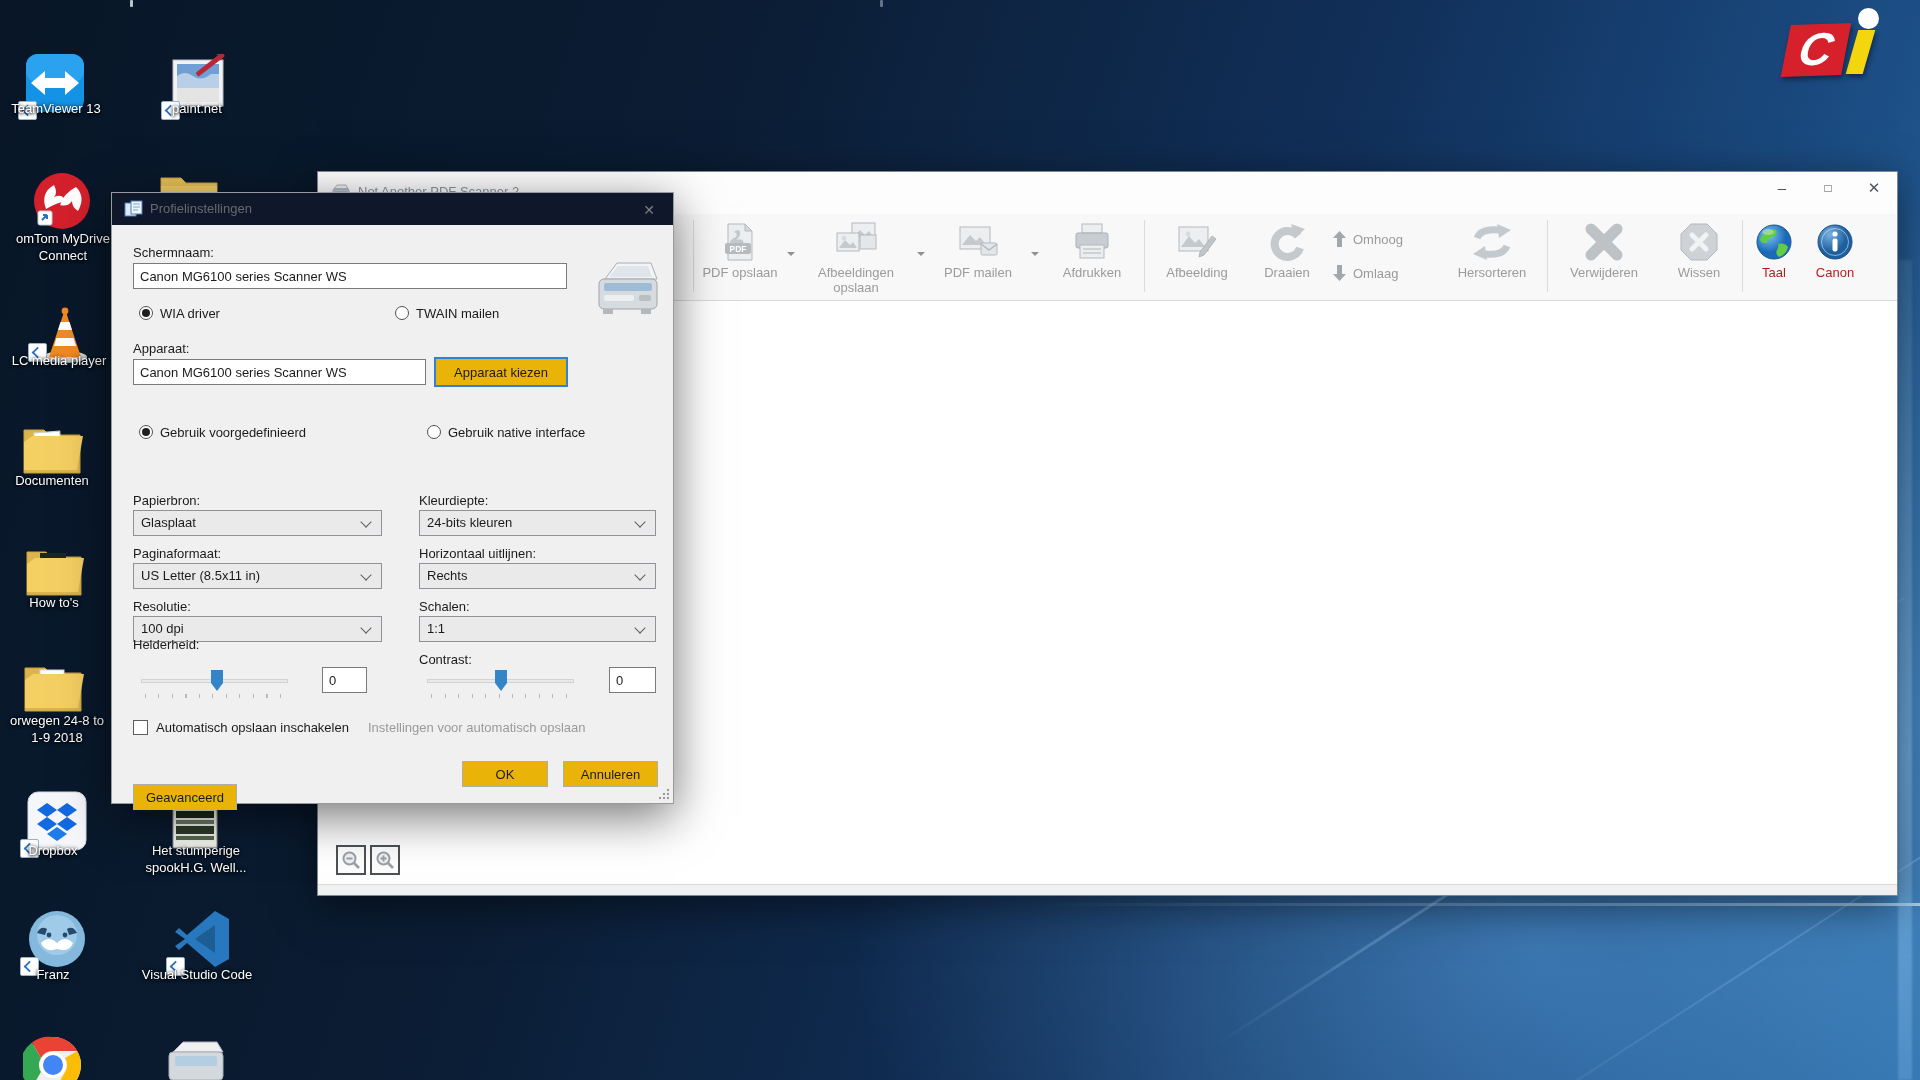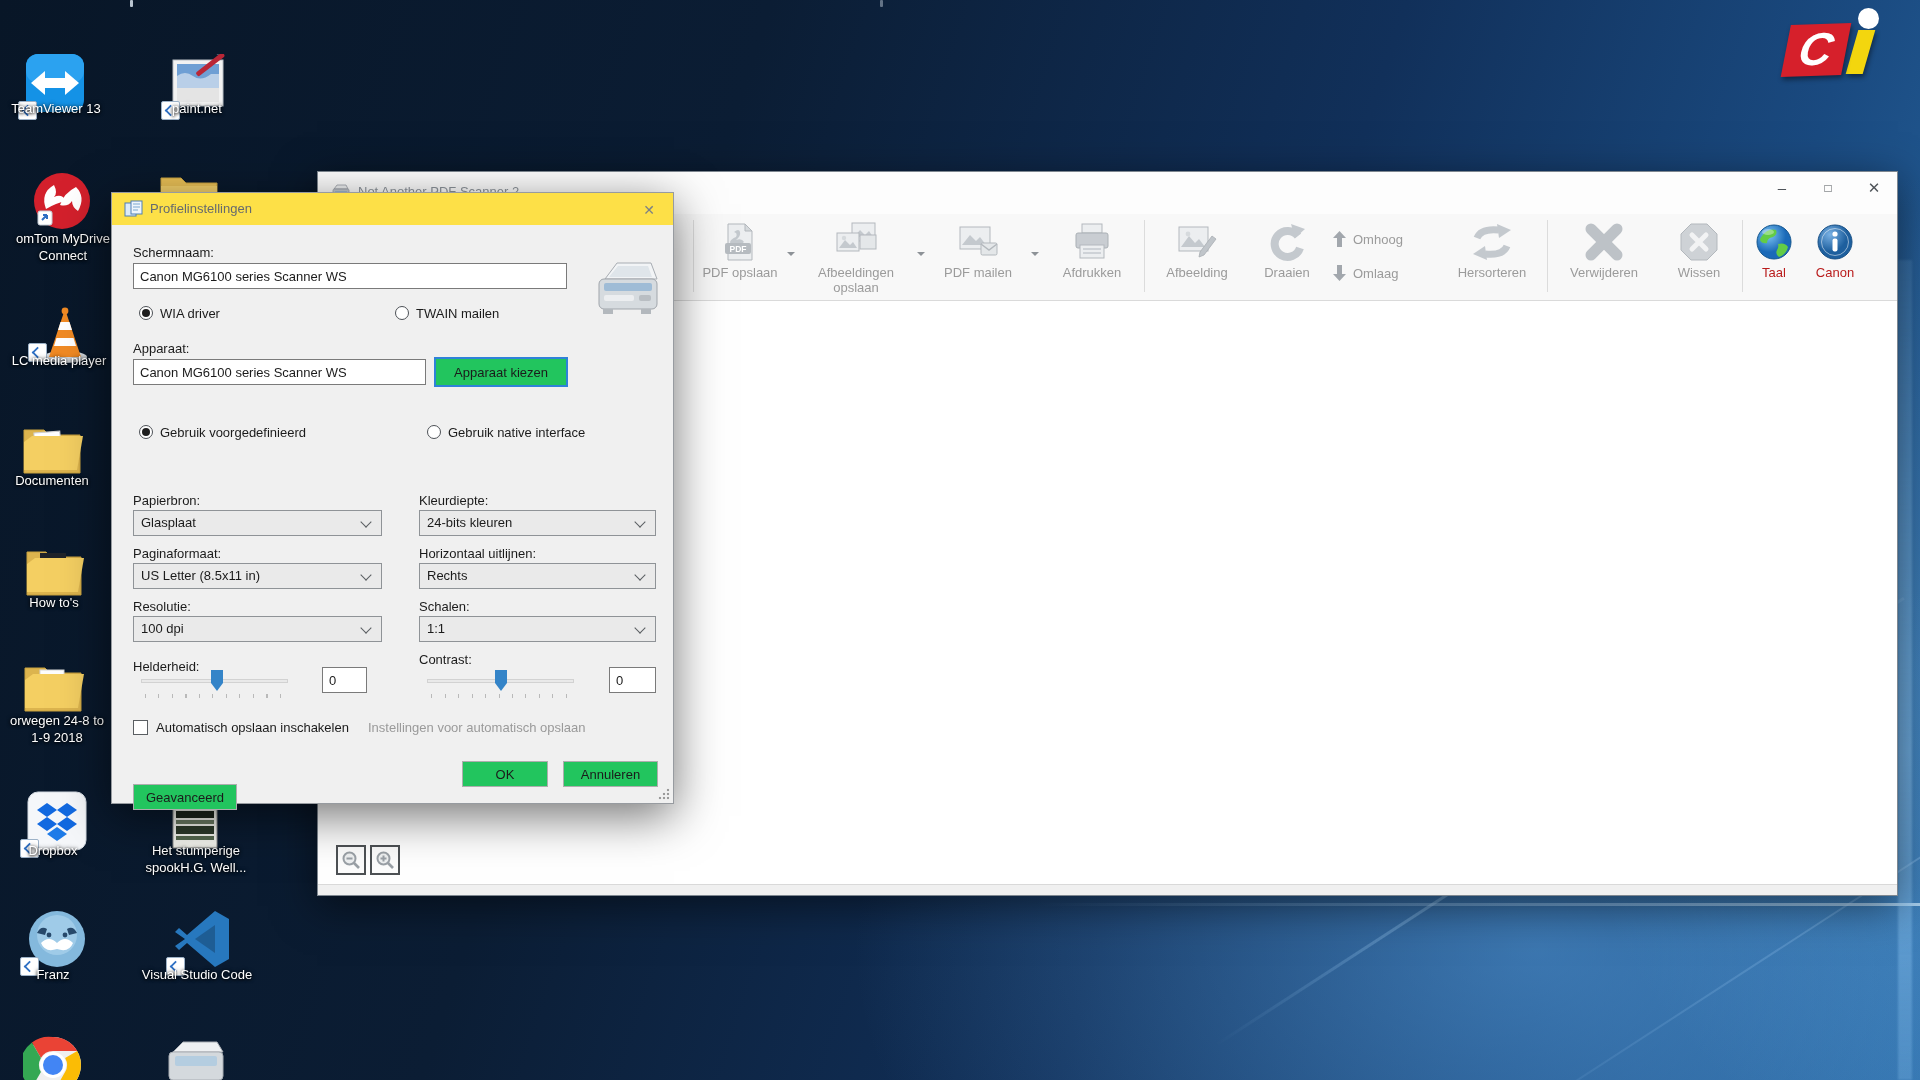--- a/index.html
+++ b/index.html
@@ -58,36 +58,36 @@
         border-left:4px solid transparent;border-right:4px solid transparent;border-top:4px solid #8d9297;}
   .tupdown{flex:none;width:112px;padding-top:8px;}
   .trow{display:flex;align-items:center;gap:7px;height:34px;font-size:13px;color:#9b9b9b;cursor:pointer;padding-left:6px;}
   .content{position:absolute;left:0;top:129px;right:0;bottom:10px;background:#fff;}
   .statusbar{position:absolute;left:0;bottom:0;right:0;height:10px;background:#f0f0f0;border-top:1px solid #d9d9d9;}
   .zoombtn{position:absolute;bottom:10px;width:30px;height:30px;background:#fcfcfc;border:2px solid #4d5154;
            display:flex;align-items:center;justify-content:center;cursor:pointer;box-sizing:border-box;}
   
   .dlg{left:111px;top:192px;width:561px;height:610px;background:#f0f0f0;border:1px solid #979ba0;
        box-shadow:0 12px 45px rgba(0,0,0,.55);z-index:40;}
-  .dlg-titlebar{position:absolute;left:0;top:0;right:0;height:32px;background:#fde047;}
+  .dlg-titlebar{position:absolute;left:0;top:0;right:0;height:32px;background:#0f172a;}
   .dlg-title{position:absolute;left:38px;top:8px;font-size:13px;color:#666a6e;}
   .dlg-close{position:absolute;right:12px;top:6px;width:24px;height:22px;text-align:center;line-height:22px;
              color:#7c8085;font-size:14px;cursor:pointer;}
   .dl{position:absolute;font-size:13px;color:#1b1b1b;}
   .tbx{position:absolute;background:#fff;border:1px solid #7a7a7a;font-size:13px;color:#1b1b1b;
        padding:0 6px;box-sizing:border-box;font-family:"Liberation Sans",sans-serif;outline:none;}
   .combo{position:absolute;height:26px;background:#eaeaea;border:1px solid #8f9397;box-sizing:border-box;
          font-size:13px;color:#1b1b1b;line-height:24px;padding-left:7px;cursor:pointer;}
   .combo .chev{position:absolute;right:11px;top:7px;width:7px;height:7px;
          border-right:1.6px solid #5a5e62;border-bottom:1.6px solid #5a5e62;transform:rotate(45deg);}
   .radio{position:absolute;width:14px;height:14px;border:1px solid #4d5156;border-radius:50%;background:#fff;
          box-sizing:border-box;cursor:pointer;}
   .radio.sel:after{content:"";position:absolute;left:2px;top:2px;width:8px;height:8px;border-radius:50%;background:#1e1e1e;}
   .chk{position:absolute;width:15px;height:15px;border:1px solid #5a5e62;background:#fff;box-sizing:border-box;cursor:pointer;}
-  .dbtn{position:absolute;height:26px;background:#22c55e;border:1px solid #adadad;box-sizing:border-box;
+  .dbtn{position:absolute;height:26px;background:#eab308;border:1px solid #adadad;box-sizing:border-box;
         font-size:13px;color:#1b1b1b;text-align:center;cursor:pointer;display:flex;align-items:center;justify-content:center;}
   .dbtn.focus{border:2px solid #2f82d8;height:30px;}
   .slider{position:absolute;width:147px;height:34px;}
   .slider .track{position:absolute;left:0;right:0;top:12px;height:4px;background:#e9e9e9;border:1px solid #d2d2d2;box-sizing:border-box;}
   .slider .thumb{position:absolute;top:3px;width:12px;height:21px;background:#3484c8;
         clip-path:polygon(0 0,100% 0,100% 62%,50% 100%,0 62%);cursor:pointer;}
   .slider .ticks{position:absolute;left:4px;right:4px;top:27px;height:4px;
         background:repeating-linear-gradient(90deg,#b9b9b9 0 1px,transparent 1px 13.5px);}
   .grip{position:absolute;right:3px;bottom:3px;width:12px;height:12px;cursor:nwse-resize;
         background:radial-gradient(circle at 10px 2px,#9a9a9a 1.2px,transparent 1.6px),
@@ -545,21 +545,21 @@
 
   <span class="dl" style="left:21px;top:406px">Resolutie:</span>
   <div class="combo" style="left:21px;top:423px;width:249px">
     <span>100 dpi</span><span class="chev"></span>
   </div>
   <span class="dl" style="left:307px;top:406px">Schalen:</span>
   <div class="combo" style="left:307px;top:423px;width:237px">
     <span>1:1</span><span class="chev"></span>
   </div>
 
-  <span class="dl" style="left:21px;top:466px">Helderheid:</span>
+  <span class="dl" style="left:21px;top:444px">Helderheid:</span>
   <div class="slider" style="left:29px;top:474px">
     <div class="track"></div>
     <div class="thumb" style="left:70px"></div>
     <div class="ticks"></div>
   </div>
   <input class="tbx" style="left: 210px; top: 474px; width: 45px; height: 26px;" value="0">
 
   <span class="dl" style="left:307px;top:459px">Contrast:</span>
   <div class="slider" style="left:315px;top:474px">
     <div class="track"></div>

